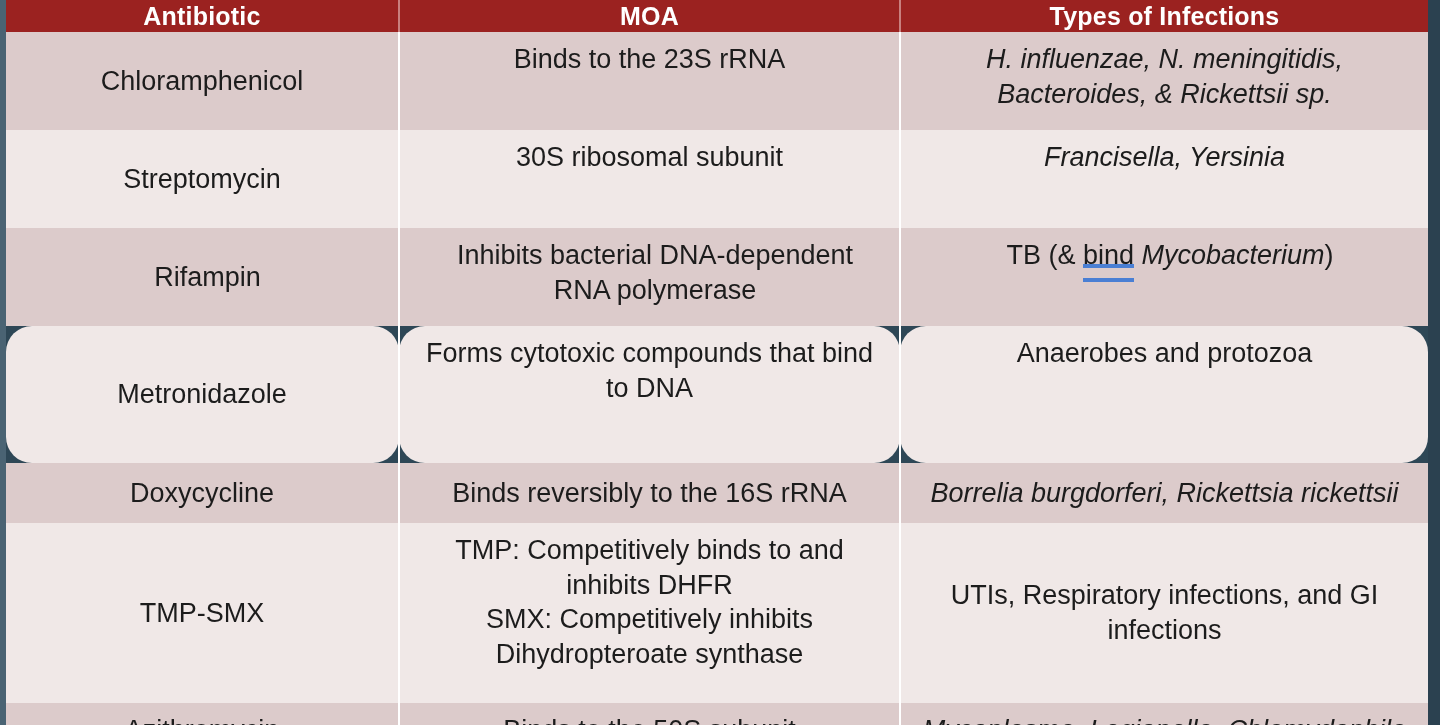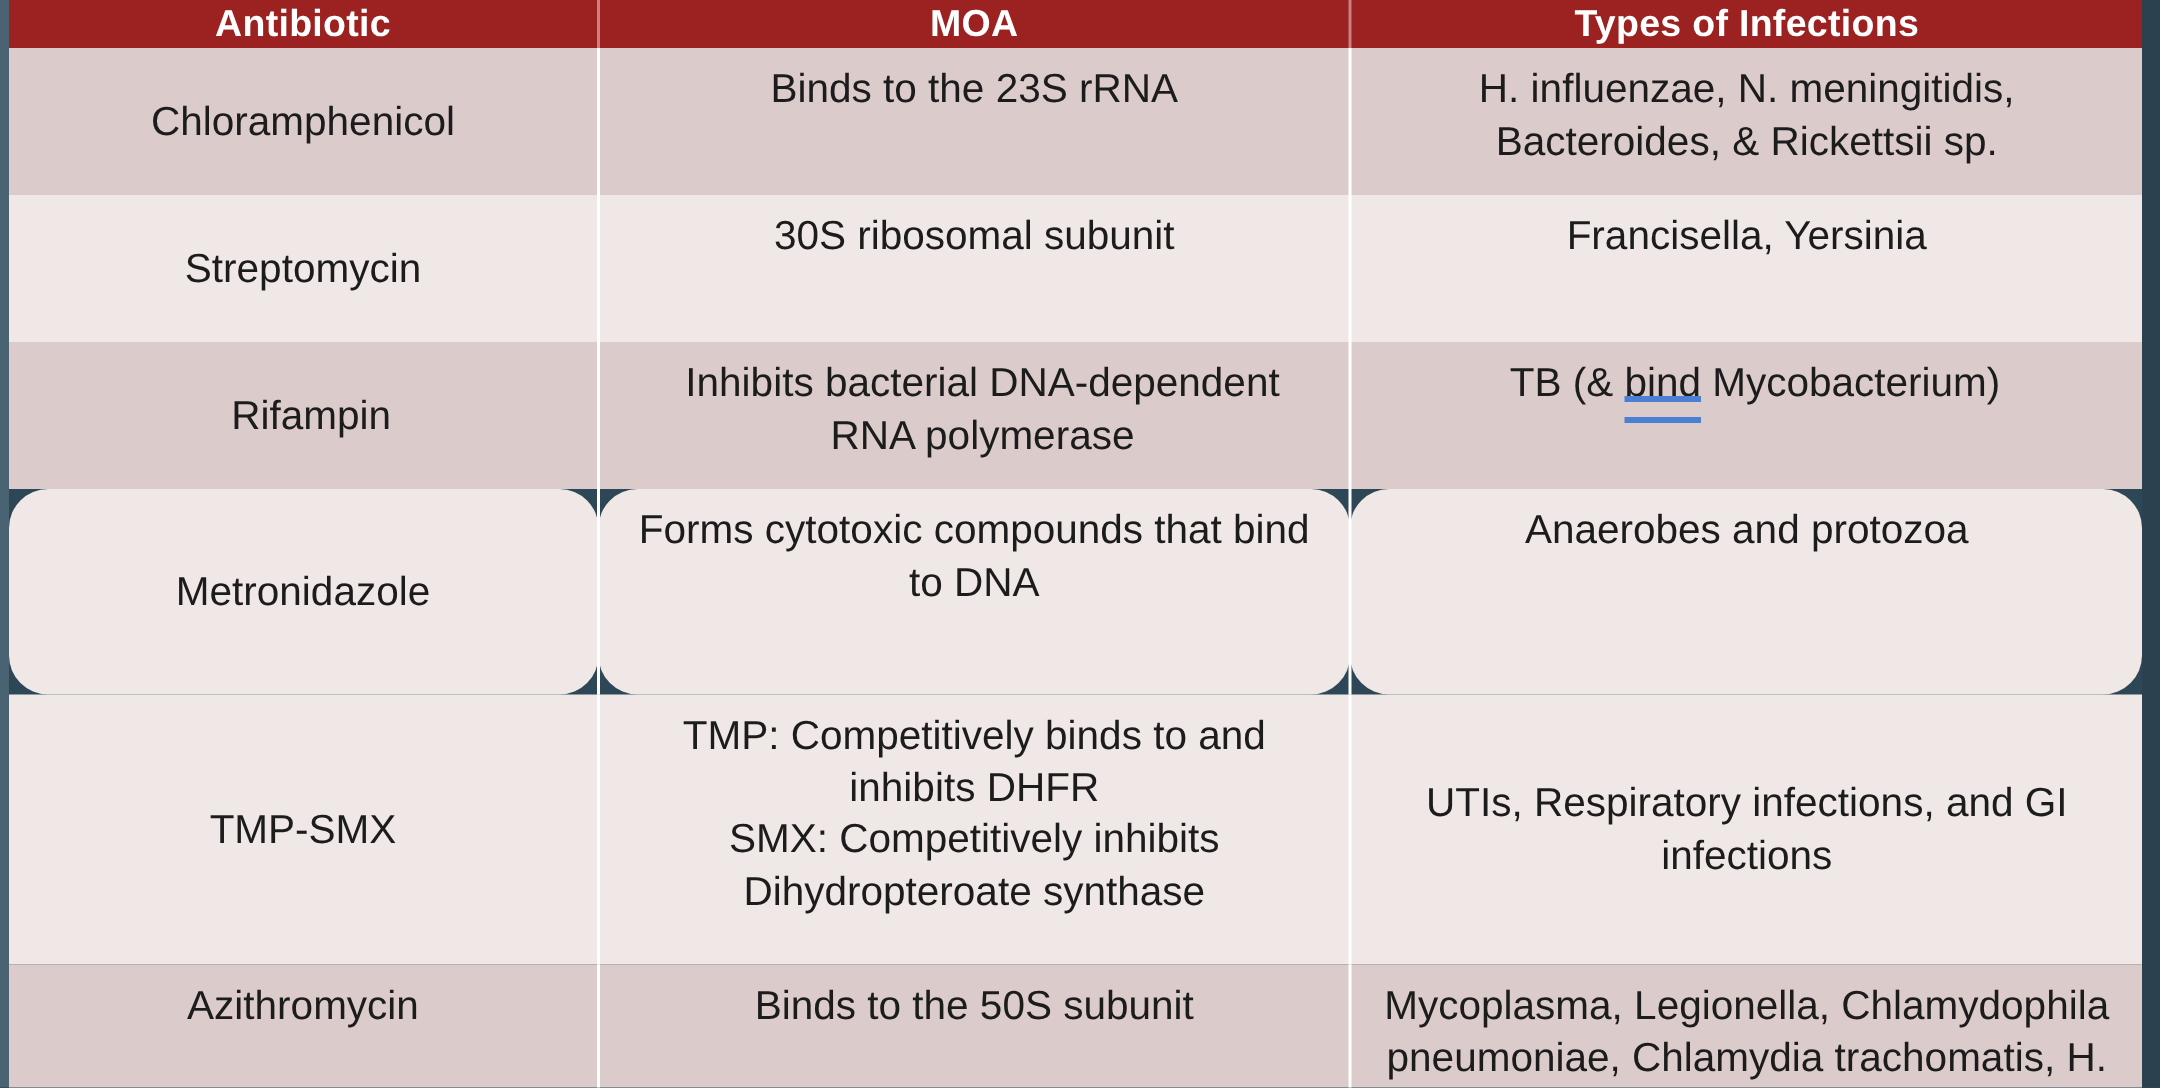--- a/index.html
+++ b/index.html
@@ -88,21 +88,21 @@
 
   
   tr.r1 td { height: 78px; }
   tr.r2 td { height: 78px; margin-left: 16px; }
   tr.r3 td { height: 78px; padding-left: 25px; }
   tr.r4 td { height: 117px; border-radius: 26px; }
   tr.r5 td { height: 40px; }
   tr.r6 td { height: 160px; }
   tr.r7 td { height: 130px; }
 
-  .ital { }
+  .ital { font-style: italic; }
 
   .moa-block + .moa-block { }
 
   
   .grammar-mark {
     position: relative;
     display: inline-block;
   }
   .grammar-mark::after {
     content: "";
@@ -163,20 +163,25 @@
             <span>TB (&amp; </span><span class="grammar-mark">bind</span><span class="ital"> Mycobacterium</span><span>)</span>
           </td>
         </tr>
 
         <tr class="r4 shade-b">
           <td class="mid">Metronidazole</td>
           <td>Forms cytotoxic compounds that bind to DNA</td>
           <td>Anaerobes and protozoa</td>
         </tr>
 
+        <tr class="r5 shade-a">
+          <td class="mid">Doxycycline</td>
+          <td class="mid">Binds reversibly to the 16S rRNA</td>
+          <td class="mid ital">Borrelia burgdorferi, Rickettsia rickettsii</td>
+        </tr>
 
         <tr class="r6 shade-b">
           <td class="mid">TMP-SMX</td>
           <td>
             <div class="moa-block">TMP: Competitively binds to and inhibits DHFR</div>
             <div class="moa-block">SMX: Competitively inhibits Dihydropteroate synthase</div>
           </td>
           <td class="mid">UTIs, Respiratory infections, and GI infections</td>
         </tr>
 

